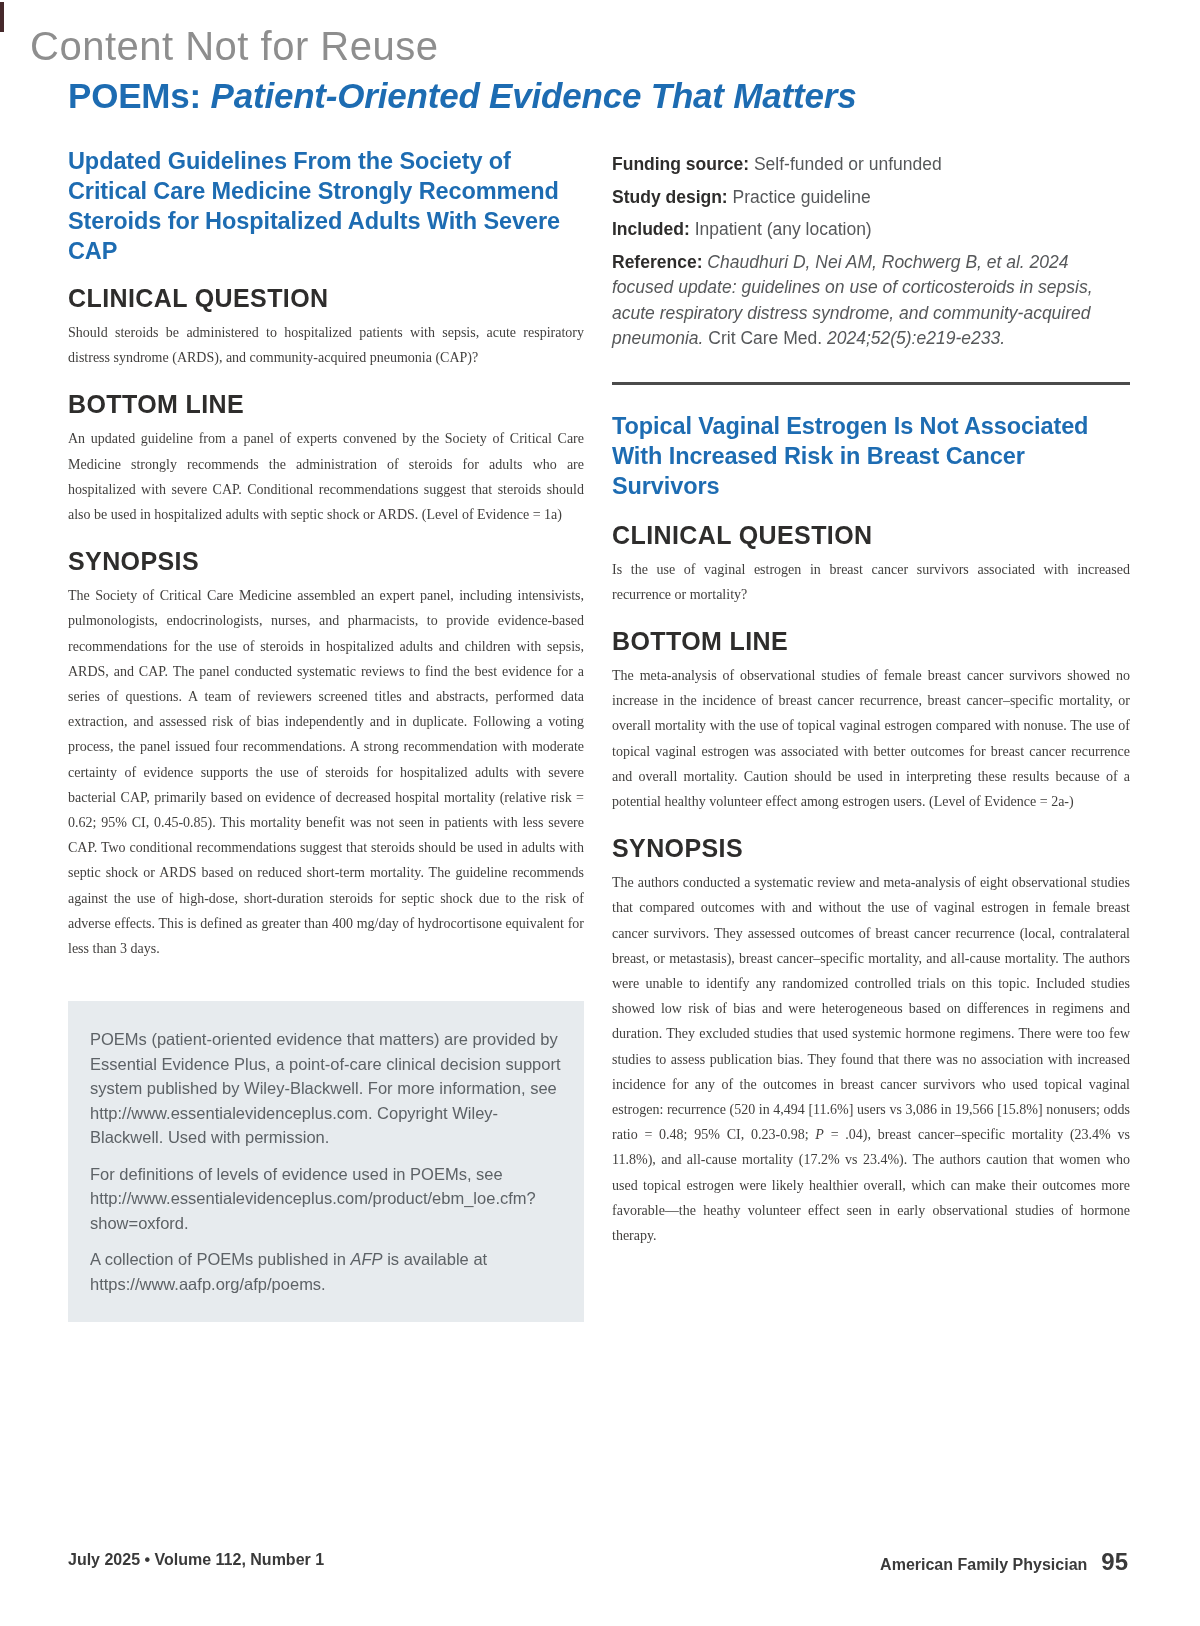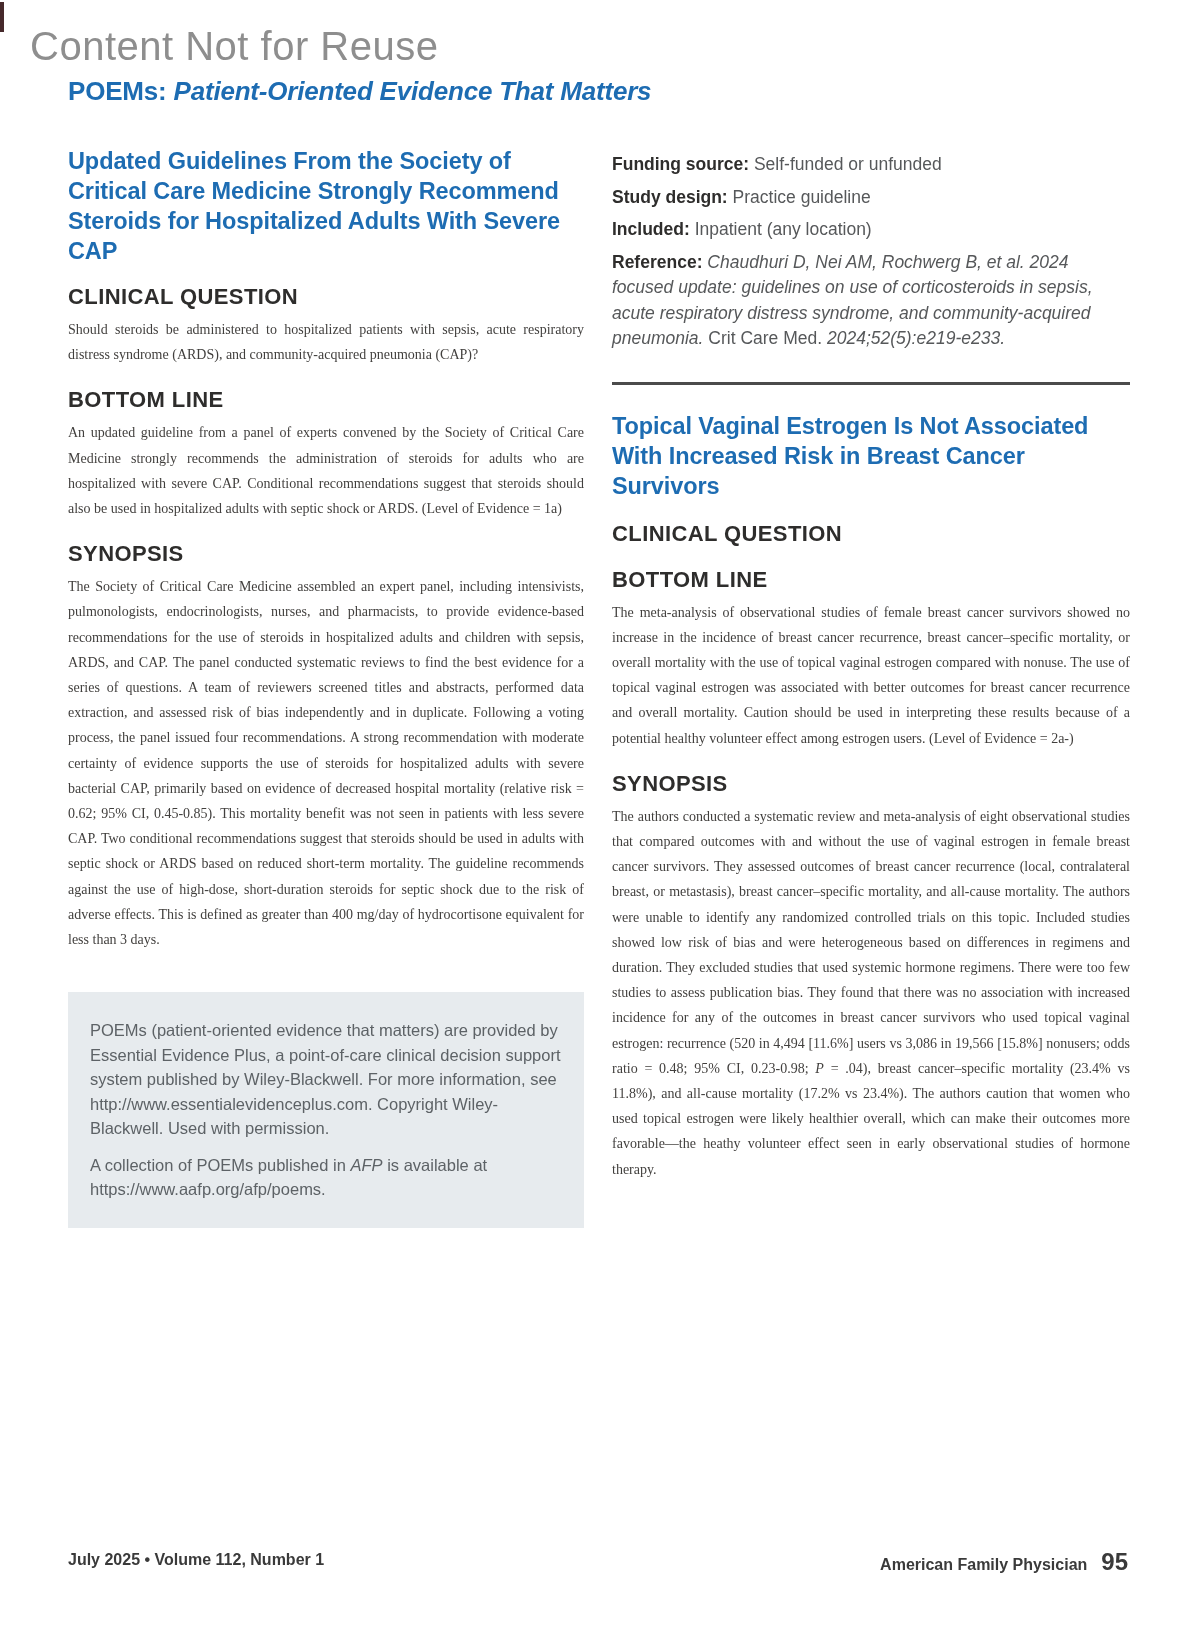--- a/index.html
+++ b/index.html
@@ -19,38 +19,38 @@
     --meta_value:#56585a;
     --box_text:#5d6266;
   }
   .artifact{ position:absolute; left:0; top:2px; width:4px; height:30px; background:#46292b; }
   .watermark{
     position:absolute; left:30px; top:24px;
     font-size:40px; color:var(--watermark); letter-spacing:.5px;
   }
   .page-title{
     position:absolute; left:68px; top:76px;
-    font-size:26px; font-weight:700; color:var(--accent_blue);
+    font-size:35px; font-weight:700; color:var(--accent_blue);
     letter-spacing:-0.2px; white-space:nowrap;
   }
   .page-title .rest{ font-style:italic; }
 
   .columns{
     position:absolute; left:68px; top:146px; width:1062px;
     display:flex; gap:28px; align-items:flex-start;
   }
   .col-left{ width:516px; }
   .col-right{ width:518px; }
 
   .article-title{
     font-size:23.5px; line-height:30px; font-weight:700;
     color:var(--accent_blue); margin-bottom:18px; letter-spacing:-0.1px;
   }
   .sec-h{
-    font-size:22px; font-weight:700; color:var(--heading);
+    font-size:25px; font-weight:700; color:var(--heading);
     letter-spacing:.4px; margin:20px 0 7px;
   }
   .col-left .sec-h:first-of-type{ margin-top:0; }
   .body-p{
     font-family:"Liberation Serif", serif;
     font-size:14px; line-height:25.2px; text-align:justify;
     color:var(--body_text);
   }
   .body-p .it{ font-style:italic; }
 
@@ -106,38 +106,40 @@
     <p class="body-p">Should steroids be administered to hospitalized patients with sepsis, acute respiratory distress syndrome (ARDS), and community-acquired pneumonia (CAP)?</p>
 
     <h3 class="sec-h">BOTTOM LINE</h3>
     <p class="body-p">An updated guideline from a panel of experts convened by the Society of Critical Care Medicine strongly recommends the administration of steroids for adults who are hospitalized with severe CAP. Conditional recommendations suggest that steroids should also be used in hospitalized adults with septic shock or ARDS. (Level of Evidence = 1a)</p>
 
     <h3 class="sec-h">SYNOPSIS</h3>
     <p class="body-p">The Society of Critical Care Medicine assembled an expert panel, including intensivists, pulmonologists, endocrinologists, nurses, and pharmacists, to provide evidence-based recommendations for the use of steroids in hospitalized adults and children with sepsis, ARDS, and CAP. The panel conducted systematic reviews to find the best evidence for a series of questions. A team of reviewers screened titles and abstracts, performed data extraction, and assessed risk of bias independently and in duplicate. Following a voting process, the panel issued four recommendations. A strong recommendation with moderate certainty of evidence supports the use of steroids for hospitalized adults with severe bacterial CAP, primarily based on evidence of decreased hospital mortality (relative risk = 0.62; 95% CI, 0.45-0.85). This mortality benefit was not seen in patients with less severe CAP. Two conditional recommendations suggest that steroids should be used in adults with septic shock or ARDS based on reduced short-term mortality. The guideline recommends against the use of high-dose, short-duration steroids for septic shock due to the risk of adverse effects. This is defined as greater than 400 mg/day of hydrocortisone equivalent for less than 3 days.</p>
 
     <div class="info-box">
       <p>POEMs (patient-oriented evidence that matters) are provided by Essential Evidence Plus, a point-of-care clinical decision support system published by Wiley-Blackwell. For more information, see http://www.essentialevidenceplus.com. Copyright Wiley-Blackwell. Used with permission.</p>
+      <p>For definitions of levels of evidence used in POEMs, see http://www.essentialevidenceplus.com/product/ebm_loe.cfm?show=oxford.</p>
       <p><span>A collection of POEMs published in </span><span class="it">AFP</span><span> is available at https://www.aafp.org/afp/poems.</span></p>
     </div>
   </div>
 
   <div class="col-right">
 
     <div class="meta">
       <p class="meta-row"><span class="lbl">Funding source:</span><span> Self-funded or unfunded</span></p>
       <p class="meta-row"><span class="lbl">Study design:</span><span> Practice guideline</span></p>
       <p class="meta-row"><span class="lbl">Included:</span><span> Inpatient (any location)</span></p>
       <p class="meta-row"><span class="lbl">Reference:</span><span class="it"> Chaudhuri D, Nei AM, Rochwerg B, et al. 2024 focused update: guidelines on use of corticosteroids in sepsis, acute respiratory distress syndrome, and community-acquired pneumonia.</span><span> Crit Care Med. </span><span class="it">2024;52(5):e219-e233.</span></p>
     </div>
 
     <hr class="divider">
 
     <h2 class="article-title">Topical Vaginal Estrogen Is Not Associated With Increased Risk in Breast Cancer Survivors</h2>
 
     <h3 class="sec-h">CLINICAL QUESTION</h3>
+    <p class="body-p">Is the use of vaginal estrogen in breast cancer survivors associated with increased recurrence or mortality?</p>
 
     <h3 class="sec-h">BOTTOM LINE</h3>
     <p class="body-p">The meta-analysis of observational studies of female breast cancer survivors showed no increase in the incidence of breast cancer recurrence, breast cancer–specific mortality, or overall mortality with the use of topical vaginal estrogen compared with nonuse. The use of topical vaginal estrogen was associated with better outcomes for breast cancer recurrence and overall mortality. Caution should be used in interpreting these results because of a potential healthy volunteer effect among estrogen users. (Level of Evidence = 2a-)</p>
 
     <h3 class="sec-h">SYNOPSIS</h3>
     <p class="body-p"><span>The authors conducted a systematic review and meta-analysis of eight observational studies that compared outcomes with and without the use of vaginal estrogen in female breast cancer survivors. They assessed outcomes of breast cancer recurrence (local, contralateral breast, or metastasis), breast cancer–specific mortality, and all-cause mortality. The authors were unable to identify any randomized controlled trials on this topic. Included studies showed low risk of bias and were heterogeneous based on differences in regimens and duration. They excluded studies that used systemic hormone regimens. There were too few studies to assess publication bias. They found that there was no association with increased incidence for any of the outcomes in breast cancer survivors who used topical vaginal estrogen: recurrence (520 in 4,494 [11.6%] users vs 3,086 in 19,566 [15.8%] nonusers; odds ratio = 0.48; 95% CI, 0.23-0.98; </span><span class="it">P</span><span> = .04), breast cancer–specific mortality (23.4% vs 11.8%), and all-cause mortality (17.2% vs 23.4%). The authors caution that women who used topical estrogen were likely healthier overall, which can make their outcomes more favorable—the heathy volunteer effect seen in early observational studies of hormone therapy.</span></p>
   </div>
 </div>
 
 <div class="footer-left">July 2025 • Volume 112, Number 1</div>

